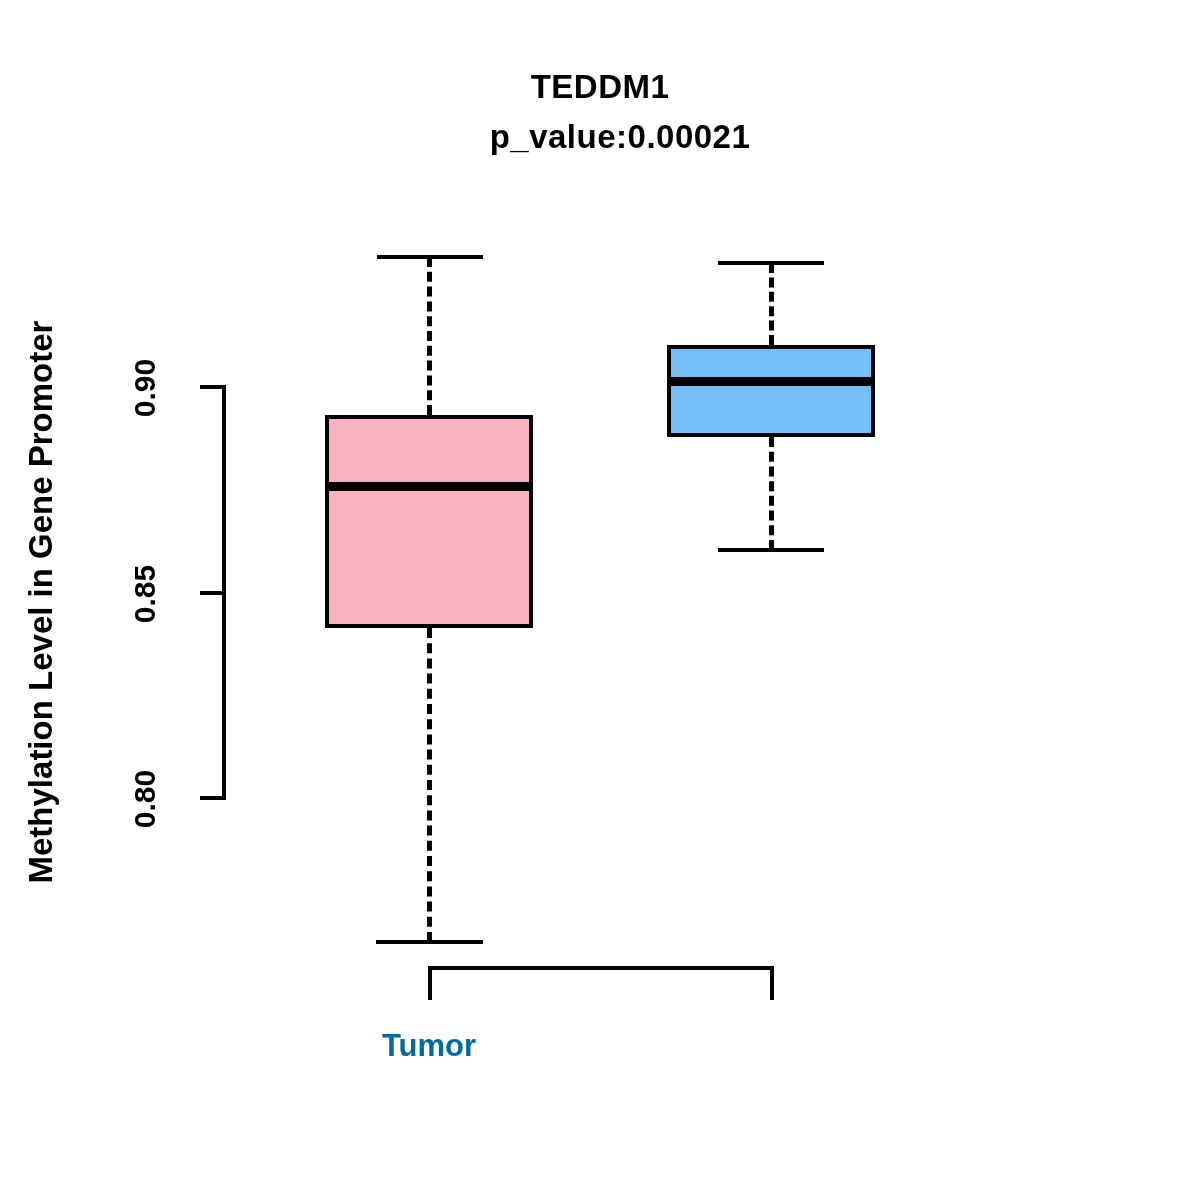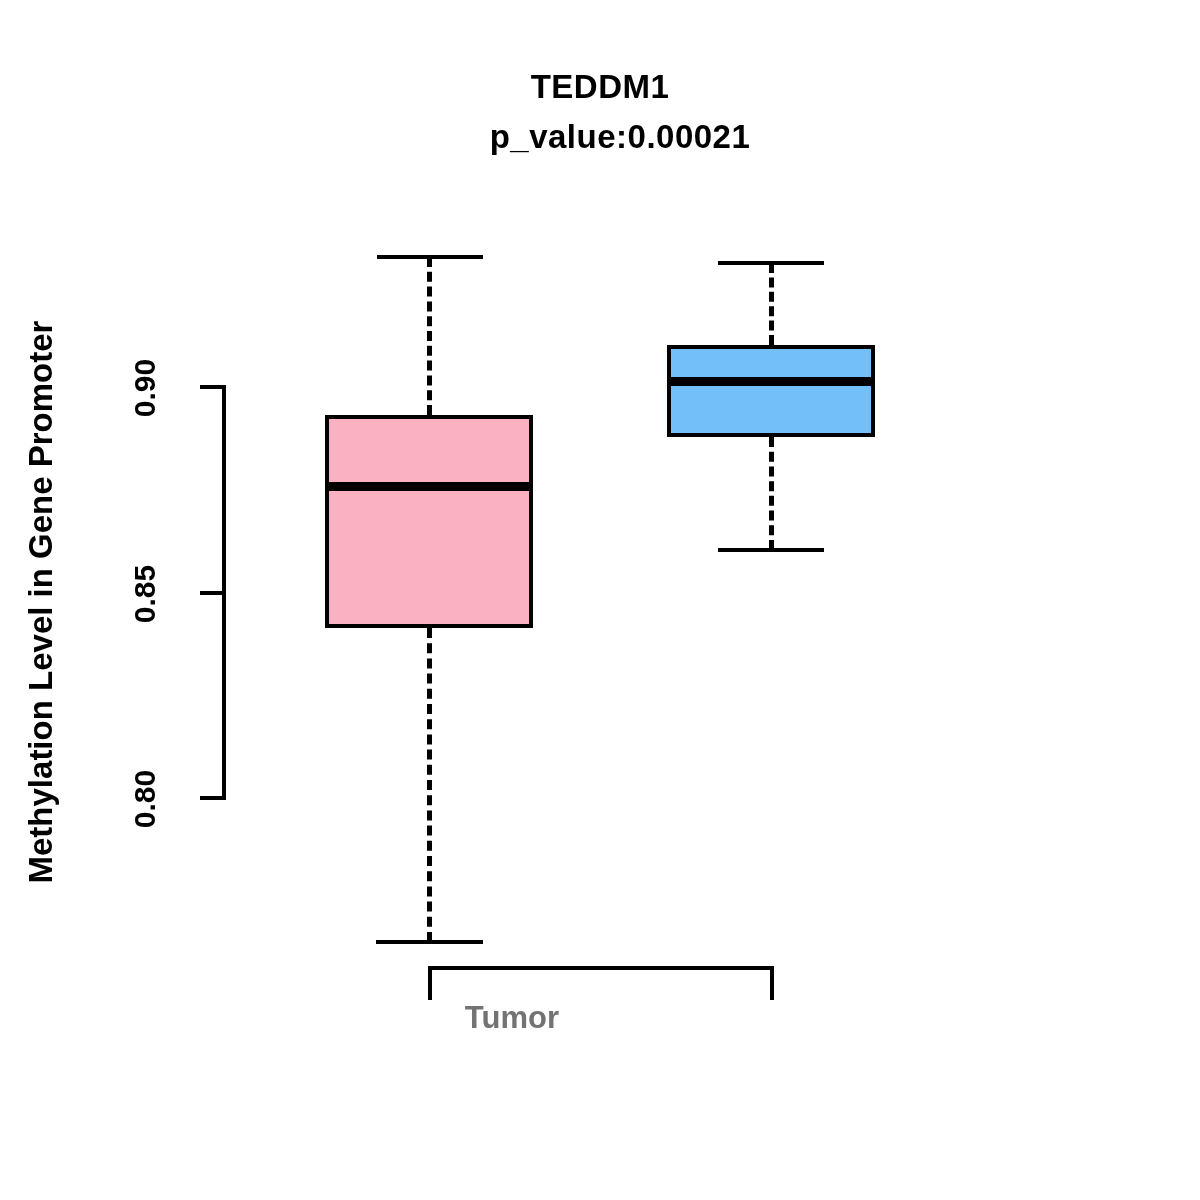--- a/index.html
+++ b/index.html
@@ -95,26 +95,26 @@
   }
   .xaxis-tick {
     position: absolute;
     top: 966px;
     width: 4px;
     height: 34px;
     background: #000000;
   }
   .xtick-label {
     position: absolute;
-    top: 1000px;
+    top: 1028px;
     width: 260px;
-    text-align: right;
+    text-align: center;
     font-size: 31px;
     font-weight: bold;
-    color: #737373;
+    color: #0369a1;
     white-space: nowrap;
   }
 
   
   .box {
     position: absolute;
     border: 4px solid #000000;
     box-sizing: border-box;
   }
   .median {

